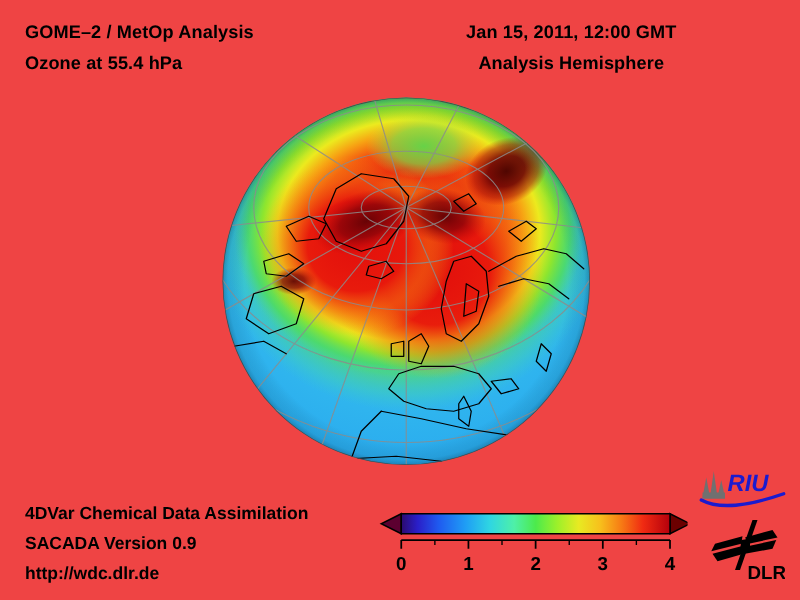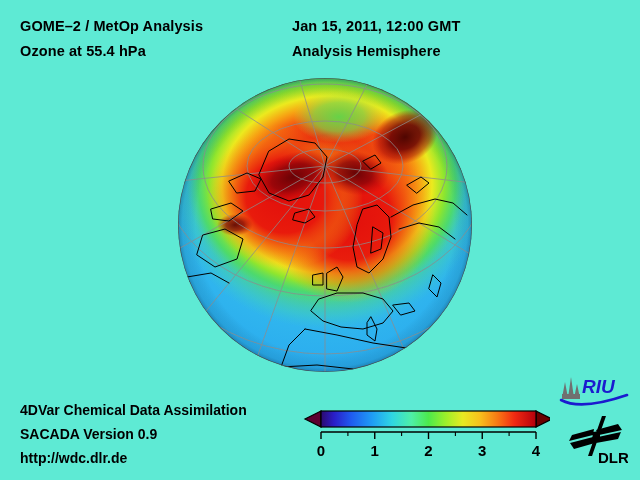--- a/index.html
+++ b/index.html
@@ -4,39 +4,39 @@
 <style>
   html, body {
     margin: 0;
     padding: 0;
     background: #ffffff;
   }
   #page {
     position: relative;
     width: 640px;
     height: 480px;
-    background: #5eead4;
+    background: #ef4444;
     overflow: hidden;
     font-family: "Liberation Sans", sans-serif;
     color: #000000;
   }
 
   
   .hdr-left {
     position: absolute;
     left: 20px;
     top: 14px;
     width: 330px;
   }
   .hdr-right {
     position: absolute;
     right: 18px;
     top: 14px;
     width: 330px;
-    text-align: left;
+    text-align: center;
   }
   .hdr-line {
     font-size: 14.5px;
     font-weight: bold;
     letter-spacing: 0.1px;
     line-height: 25px;
     white-space: nowrap;
   }
 
   

